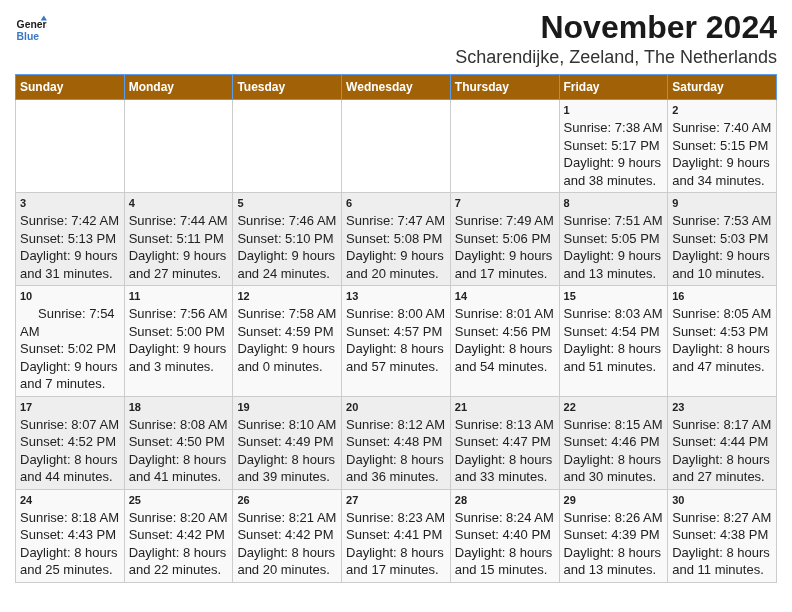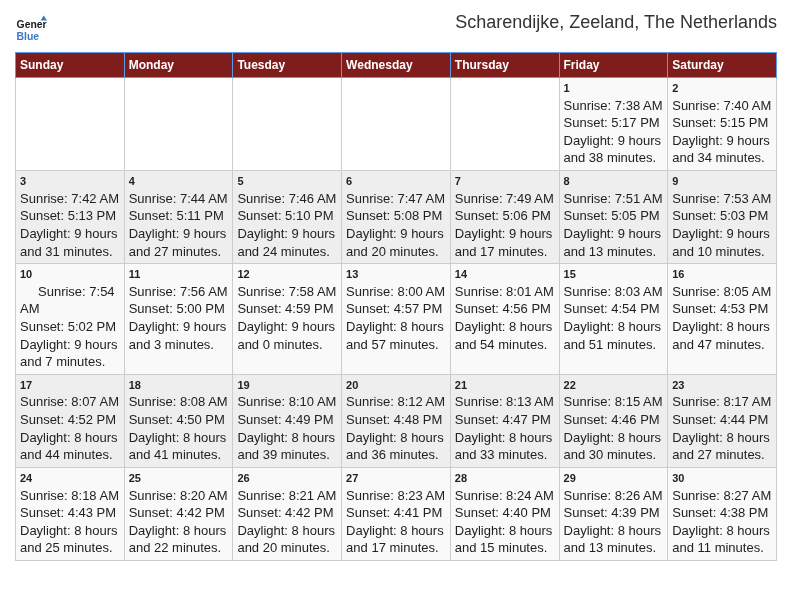--- a/index.html
+++ b/index.html
@@ -39,21 +39,21 @@
       font-size: 18px;
       color: #333;
       margin-top: 2px;
     }
     table {
       width: 100%;
       border-collapse: collapse;
       table-layout: fixed;
     }
     thead tr th {
-      background: #7f1d1d;
+      background: #a16207;
       color: #fff;
       font-size: 12px;
       font-weight: bold;
       padding: 5px 4px;
       text-align: left;
       border: 1px solid #5a9ce8;
     }
     tbody tr td {
       border: 1px solid #ccc;
       vertical-align: top;
@@ -89,20 +89,21 @@
 
 <div class="header-area">
   <div class="logo">
     <svg class="logo-icon" viewBox="0 0 40 40" width="40" height="40">
       <text x="2" y="18" font-size="13" font-weight="bold" fill="#1a1a1a" font-family="Arial">General</text>
       <text x="2" y="32" font-size="13" font-weight="bold" fill="#3b78c3" font-family="Arial">Blue</text>
       <polygon points="32,8 40,8 36,2" fill="#3b78c3"></polygon>
     </svg>
   </div>
   <div class="title-area">
+    <div class="month-title">November 2024</div>
     <div class="location-title">Scharendijke, Zeeland, The Netherlands</div>
   </div>
 </div>
 
 <table>
   <thead>
     <tr>
     <th>Sunday</th>
         <th>Monday</th>
         <th>Tuesday</th>

